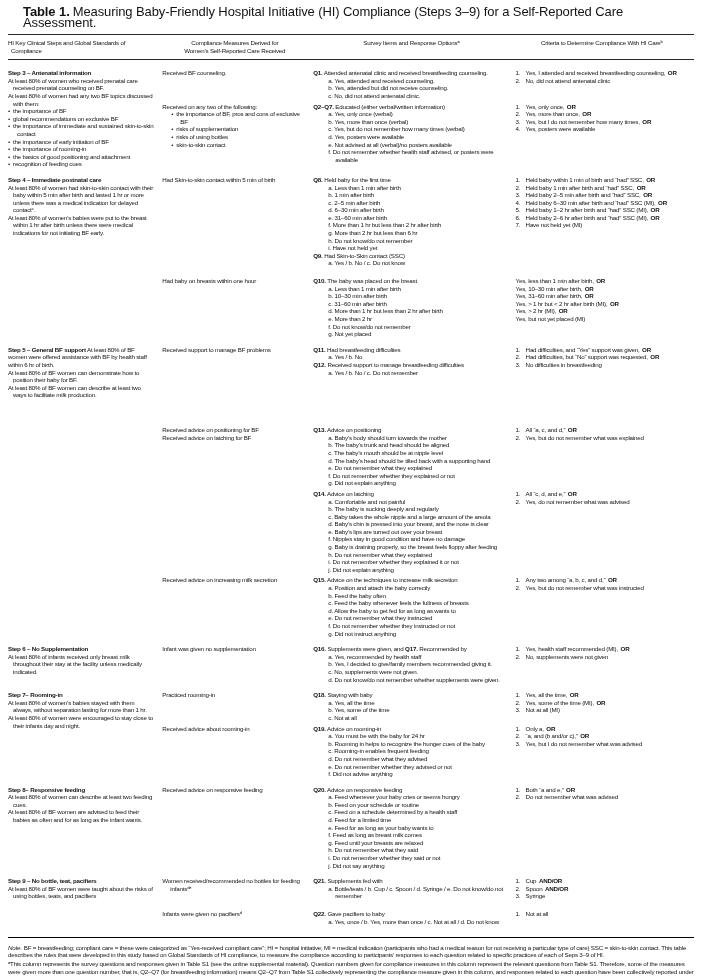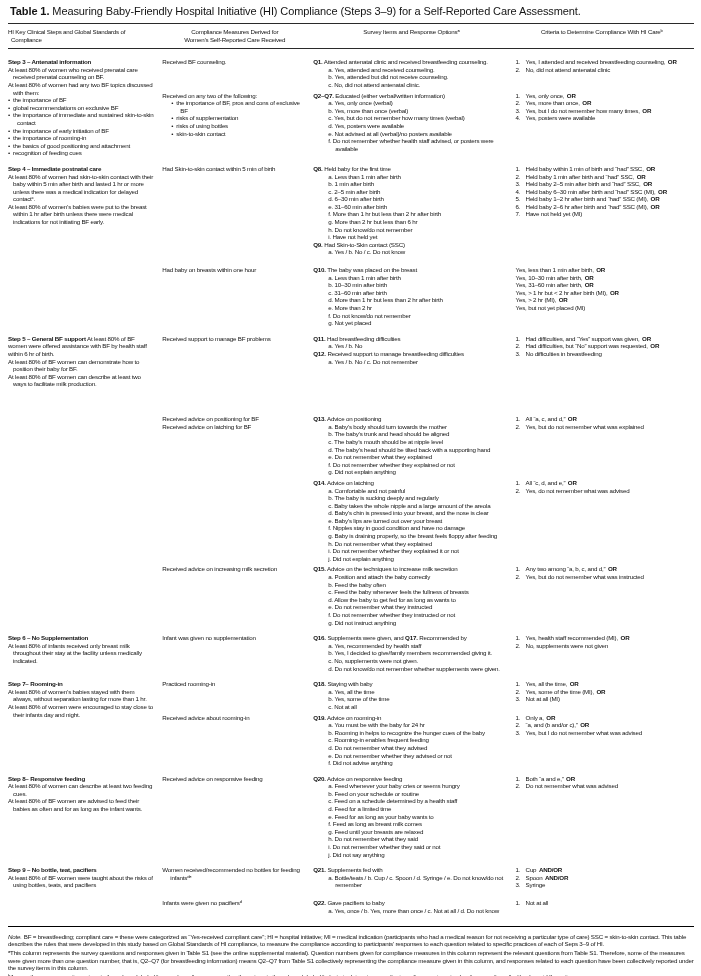--- a/index.html
+++ b/index.html
@@ -3,21 +3,21 @@
 <meta charset="utf-8">
 <style>
   *{margin:0;padding:0;box-sizing:border-box}
   html,body{background:#fff}
   body{
     width:701px;height:976px;overflow:hidden;color:#141414;
     font-family:"Liberation Sans","DejaVu Sans",sans-serif;
     font-size:6.2px;line-height:7.6px;letter-spacing:-0.2px;
     padding:5px 7px 4px 8px;
   }
-  .title{font-size:11px;line-height:11px;letter-spacing:-0.1px;margin:1px 2px 6px}
+  .title{font-size:13px;line-height:11px;letter-spacing:-0.1px;margin:1px 15px 6px}
   .title b{font-weight:700;margin-right:3px}
   .rule{border-top:1px solid #2a2a2a;height:0}
   .hdr{display:grid;grid-template-columns:22.5% 22% 29.5% 26%;padding:4px 0 5px;white-space:pre-line}
   .hdr>div{padding-right:6px}
   .h2,.h3,.h4{text-align:center}
   .steps{padding:1px 0 6px}
   .step{display:grid;grid-template-columns:22.5% 22% 29.5% 26%;margin-top:5px}
   .step>.c1{grid-column:1;grid-row:1/span 40}
   .c1{padding-right:8px}
   .c2{grid-column:2;padding-right:8px}

